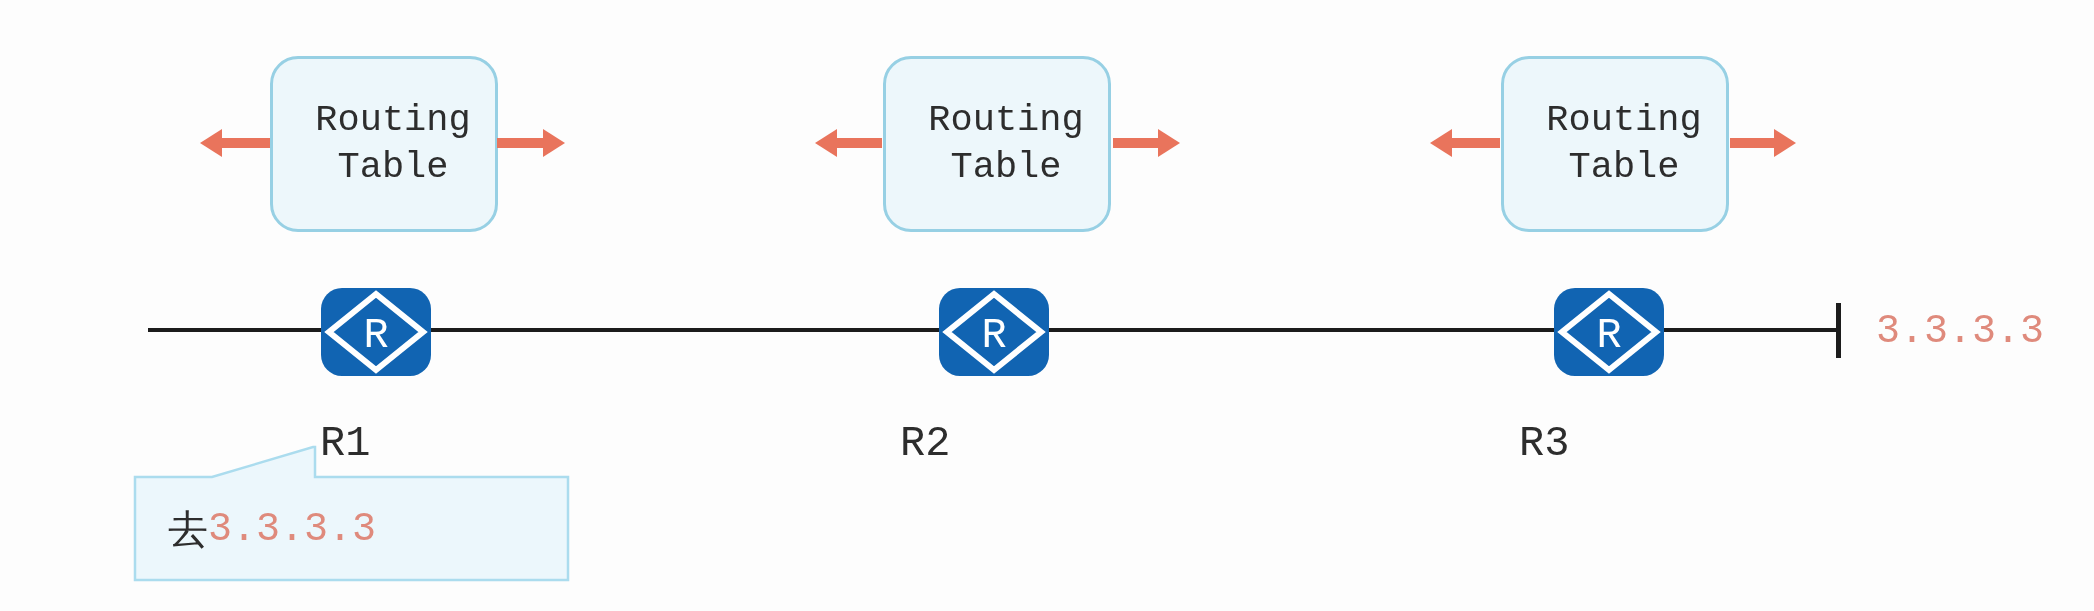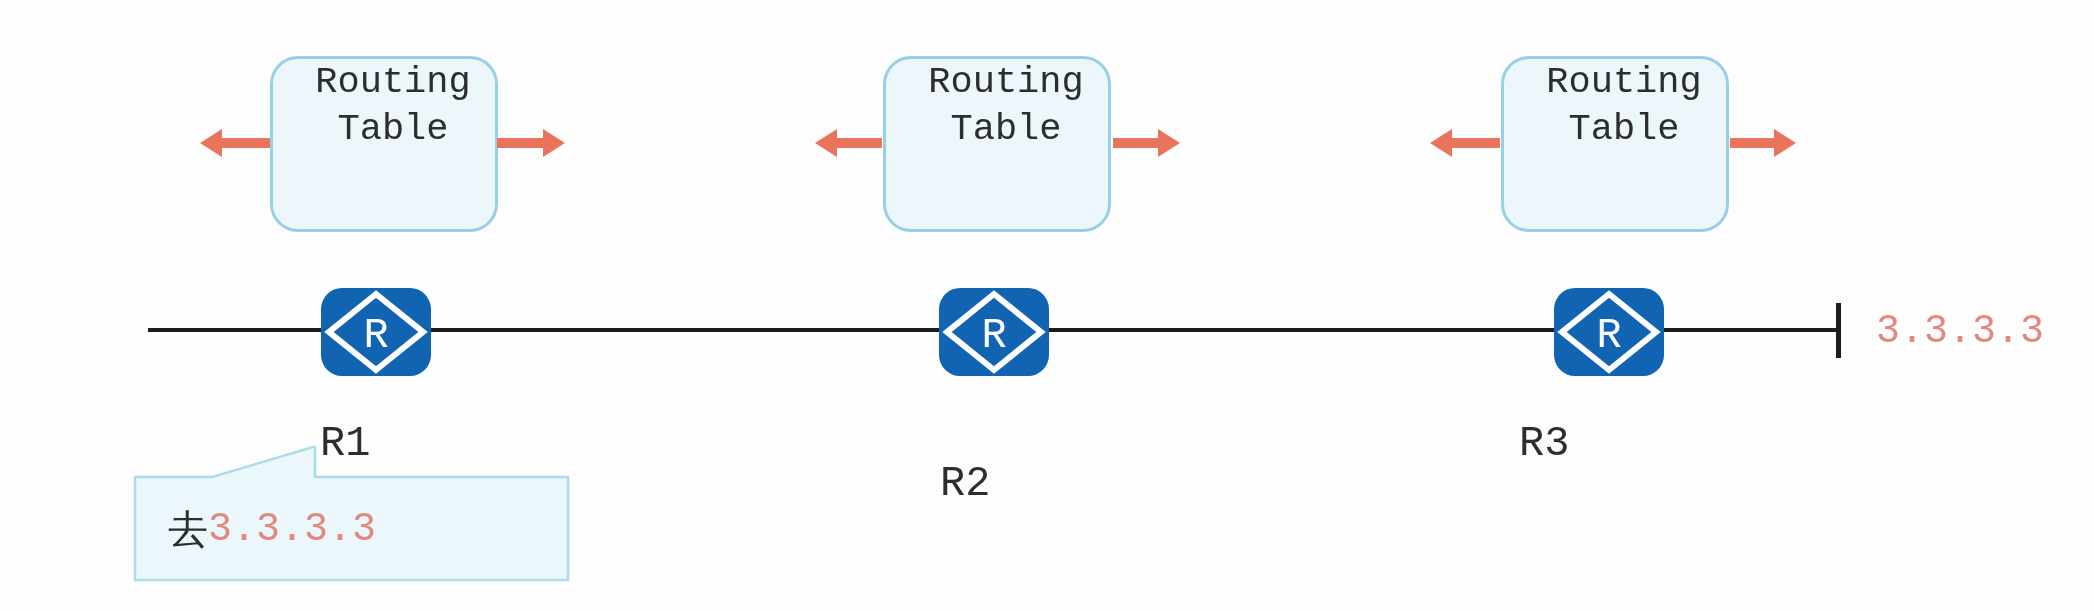--- a/index.html
+++ b/index.html
@@ -14,37 +14,37 @@
     font-family:"Liberation Mono","DejaVu Sans Mono",monospace; color:var(--text);
   }
   
   .net-line{position:absolute; left:148px; top:328px; width:1690px; height:4px; background:var(--line);}
   .net-terminator{position:absolute; left:1836px; top:303px; width:5px; height:55px; background:var(--line);}
   .dest-label{position:absolute; left:1876px; top:310px; font-size:40px; line-height:44px; color:var(--accent_text); white-space:nowrap;}
   
   .rt-box{
     position:absolute; width:228px; height:176px; top:56px;
     background:var(--box_fill); border:3px solid var(--box_border); border-radius:28px;
-    display:flex; flex-direction:column; align-items:center; padding-left:18px;
+    display:flex; flex-direction:column; align-items:center; justify-content:center;padding-left:18px;
   }
   .rt-box .ln{font-size:37px; line-height:47px; color:var(--text); white-space:nowrap;}
   .b1{left:270px;} .b2{left:883px;} .b3{left:1501px;}
   
   .arrow{position:absolute; top:138px; height:10px; background:var(--arrow);}
   .arrow::after{content:''; position:absolute; top:50%; transform:translateY(-50%); border-style:solid; width:0; height:0;}
   .arrow.right::after{left:100%; border-width:14px 0 14px 22px; border-color:transparent transparent transparent var(--arrow);}
   .arrow.left::after{right:100%; border-width:14px 22px 14px 0; border-color:transparent var(--arrow) transparent transparent;}
   .a1l{left:222px;width:48px;} .a1r{left:497px;width:46px;}
   .a2l{left:837px;width:45px;} .a2r{left:1113px;width:45px;}
   .a3l{left:1452px;width:48px;} .a3r{left:1730px;width:44px;}
   
   .router{position:absolute; top:287px; width:112px; height:90px;}
   .r1{left:320px;} .r2{left:938px;} .r3{left:1553px;}
   .router-label{position:absolute; top:422px; width:112px; font-size:42px; line-height:44px; color:var(--text);}
-  .l1{left:320px;} .l2{left:940px;margin-top:40px;} .l3{left:1519px;}
+  .l1{left:320px;} .l2{left:900px;} .l3{left:1519px;}
   
   .callout-svg{position:absolute; left:130px; top:443px;}
   .callout-text{
     position:absolute; left:168px; top:479px; height:101px;
     display:flex; align-items:center; font-size:40px; white-space:nowrap;
   }
   .callout-text .ip{color:var(--accent_text);}
   .callout-text .dark{color:var(--text);}
 </style>
 </head>

